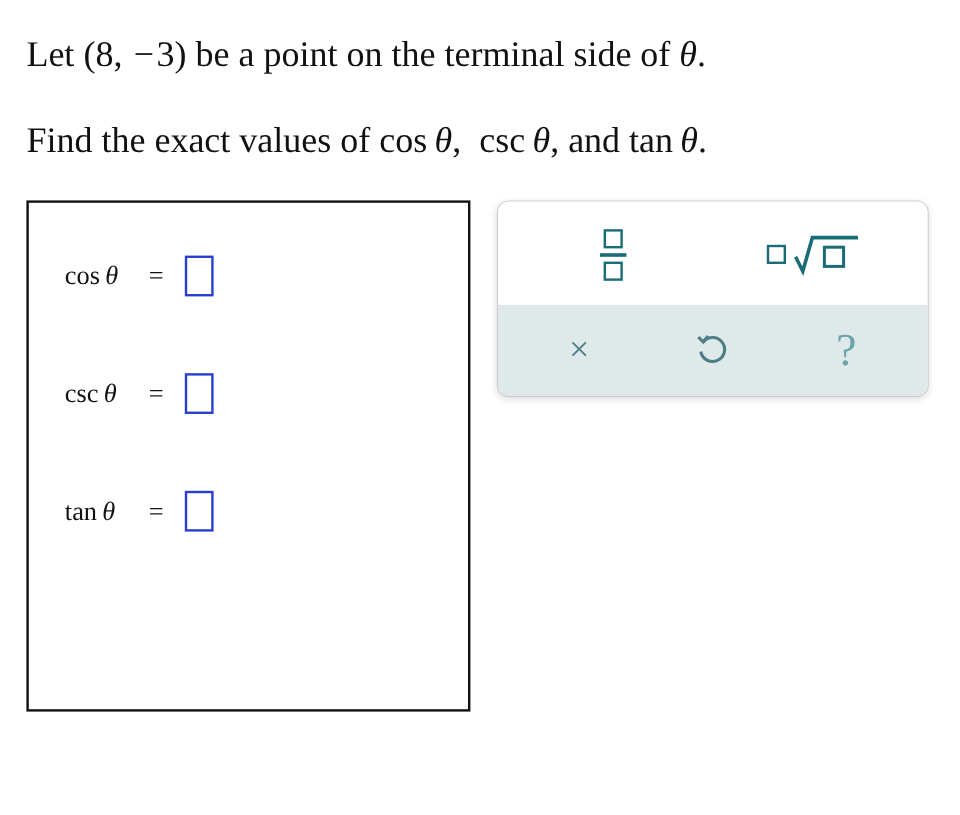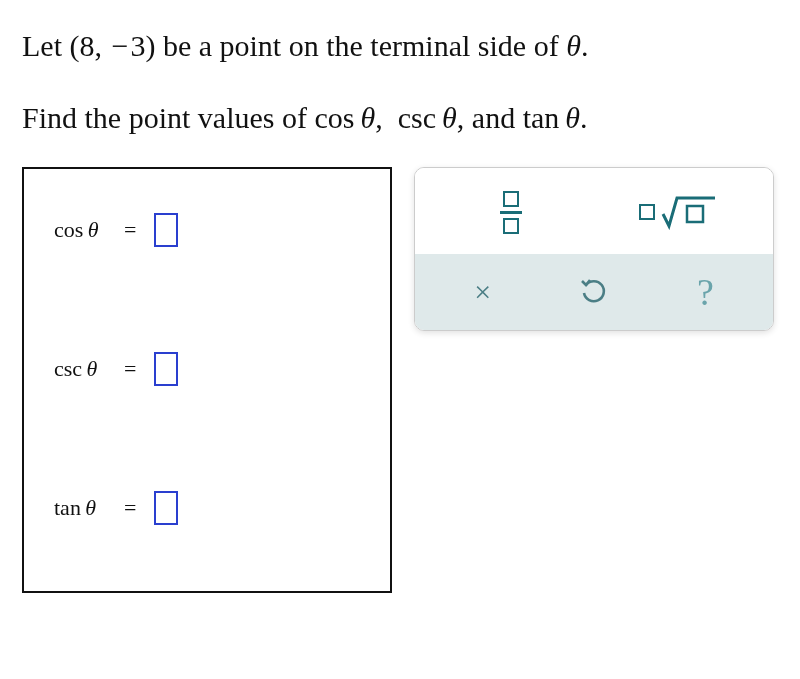--- a/index.html
+++ b/index.html
@@ -20,21 +20,21 @@
   .theta { font-style: italic; }
   .minus { padding: 0 2px; }
   .content-row { display: flex; gap: 22px; align-items: flex-start; margin-top: 18px; }
   .answer-box {
     border: 2px solid #111;
     width: 370px;
     height: 426px;
     padding: 44px 24px 24px 30px;
     display: flex;
     flex-direction: column;
-    gap: 105px;
+    gap: 64px;
   }
   .answer-row {
     display: flex;
     align-items: center;
     gap: 12px;
     font-size: 22px;
   }
   .fn-label { min-width: 58px; }
   .equals { min-width: 18px; }
   .input-slot {
@@ -94,21 +94,21 @@
   .help-glyph { font-size: 38px; color:#6aa4ab; font-family: Georgia, serif; }
 </style>
 </head>
 <body>
 
 <div class="problem-line">
   <span>Let </span><span class="math">(</span><span class="math">8</span><span class="math">, </span><span class="math minus">−</span><span class="math">3</span><span class="math">)</span><span> be a point on the terminal side of </span><span class="math theta">θ</span><span>.</span>
 </div>
 
 <div class="problem-line">
-  <span>Find the point values of </span><span class="math">cos</span> <span class="math theta">θ</span><span>, </span>&nbsp;<span class="math">csc</span> <span class="math theta">θ</span><span>, and </span><span class="math">tan</span> <span class="math theta">θ</span><span>.</span>
+  <span>Find the exact values of </span><span class="math">cos</span> <span class="math theta">θ</span><span>, </span>&nbsp;<span class="math">csc</span> <span class="math theta">θ</span><span>, and </span><span class="math">tan</span> <span class="math theta">θ</span><span>.</span>
 </div>
 
 <div class="content-row">
 
   <div class="answer-box">
     <div class="answer-row">
       <span class="fn-label"><span>cos</span> <span class="theta">θ</span></span>
       <span class="equals">=</span>
       <span class="input-slot"></span>
     </div>

